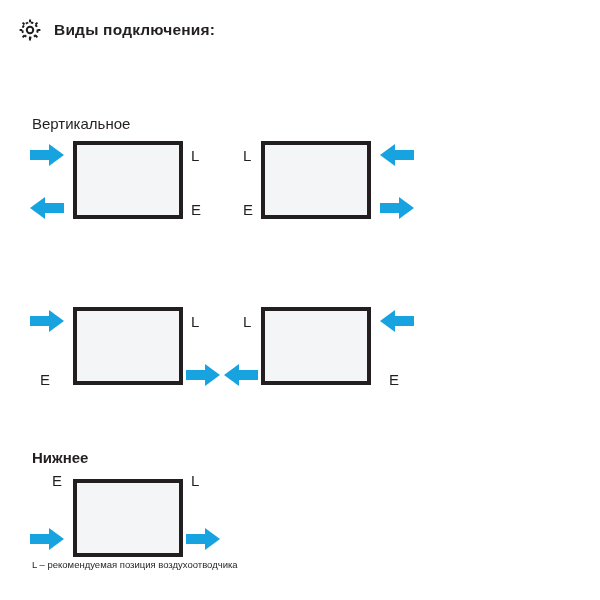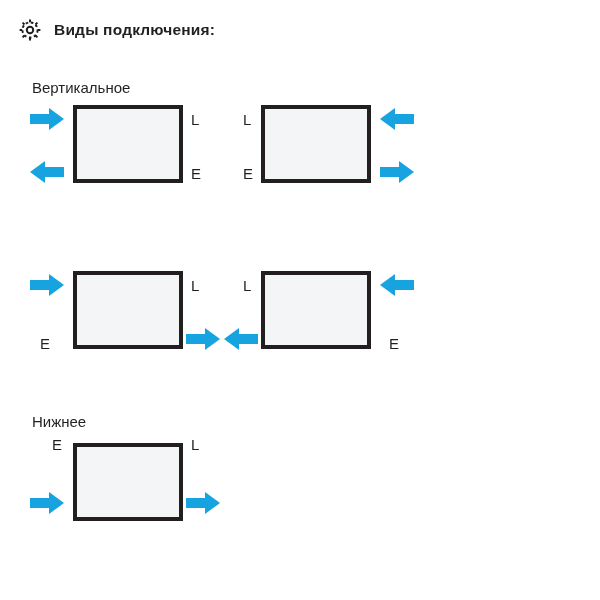--- a/index.html
+++ b/index.html
@@ -32,21 +32,21 @@
   }
   .gear-icon svg { display: block; }
   .header-title {
     font-size: 15.5px;
     font-weight: bold;
     letter-spacing: .2px;
     color: #231f20;
   }
 
   
-  .section { position: absolute; left: 0; width: 600px; }
+  .section { position: absolute; left: 0; width: 600px; margin-top: 36px; }
   .section-title {
     position: absolute;
     left: 32px;
     font-size: 15px;
     color: #231f20;
     white-space: nowrap;
   }
 
   
   .radiator {
@@ -166,31 +166,32 @@
       <span class="shaft"></span>
         <span class="head"></span>
     </div>
     <div class="arrow left" style="left:224px;top:160px;">
       <span class="shaft"></span>
         <span class="head"></span>
     </div>
   </div>
 
   <div class="section" style="top:338px;height:200px;">
-    <div class="section-title" style="top:75px;">Нижнее</div>
+    <div class="section-title" style="top:75px;font-weight:bold;">Нижнее</div>
 
     <div class="radiator" style="left:73px;top:105px;width:110px;height:78px;"></div>
     <div class="lbl" style="left:52px;top:99px;">E</div>
     <div class="lbl" style="left:191px;top:99px;">L</div>
     <div class="arrow right" style="left:30px;top:154px;">
       <span class="shaft"></span>
         <span class="head"></span>
     </div>
     <div class="arrow right" style="left:186px;top:154px;">
       <span class="shaft"></span>
         <span class="head"></span>
     </div>
   </div>
 
   <div class="legend" style="top:558px;">
+    <div>L – рекомендуемая позиция воздухоотводчика</div>
   </div>
 
 </div>
 
 </body></html>

